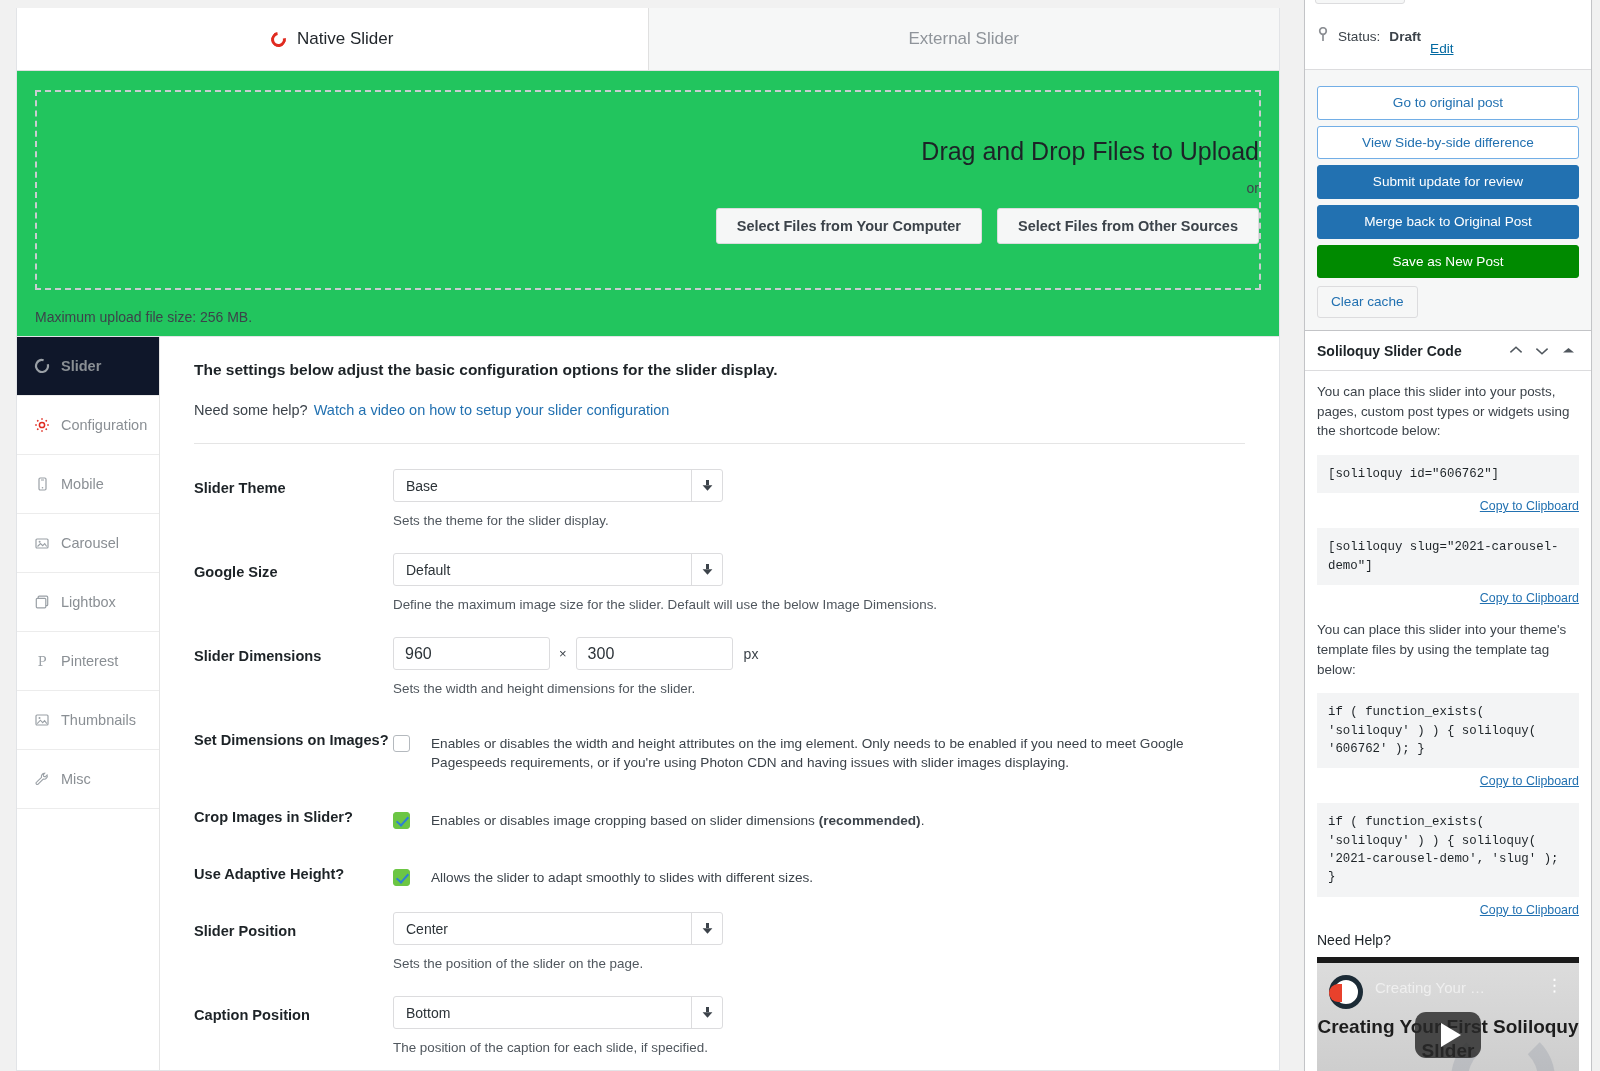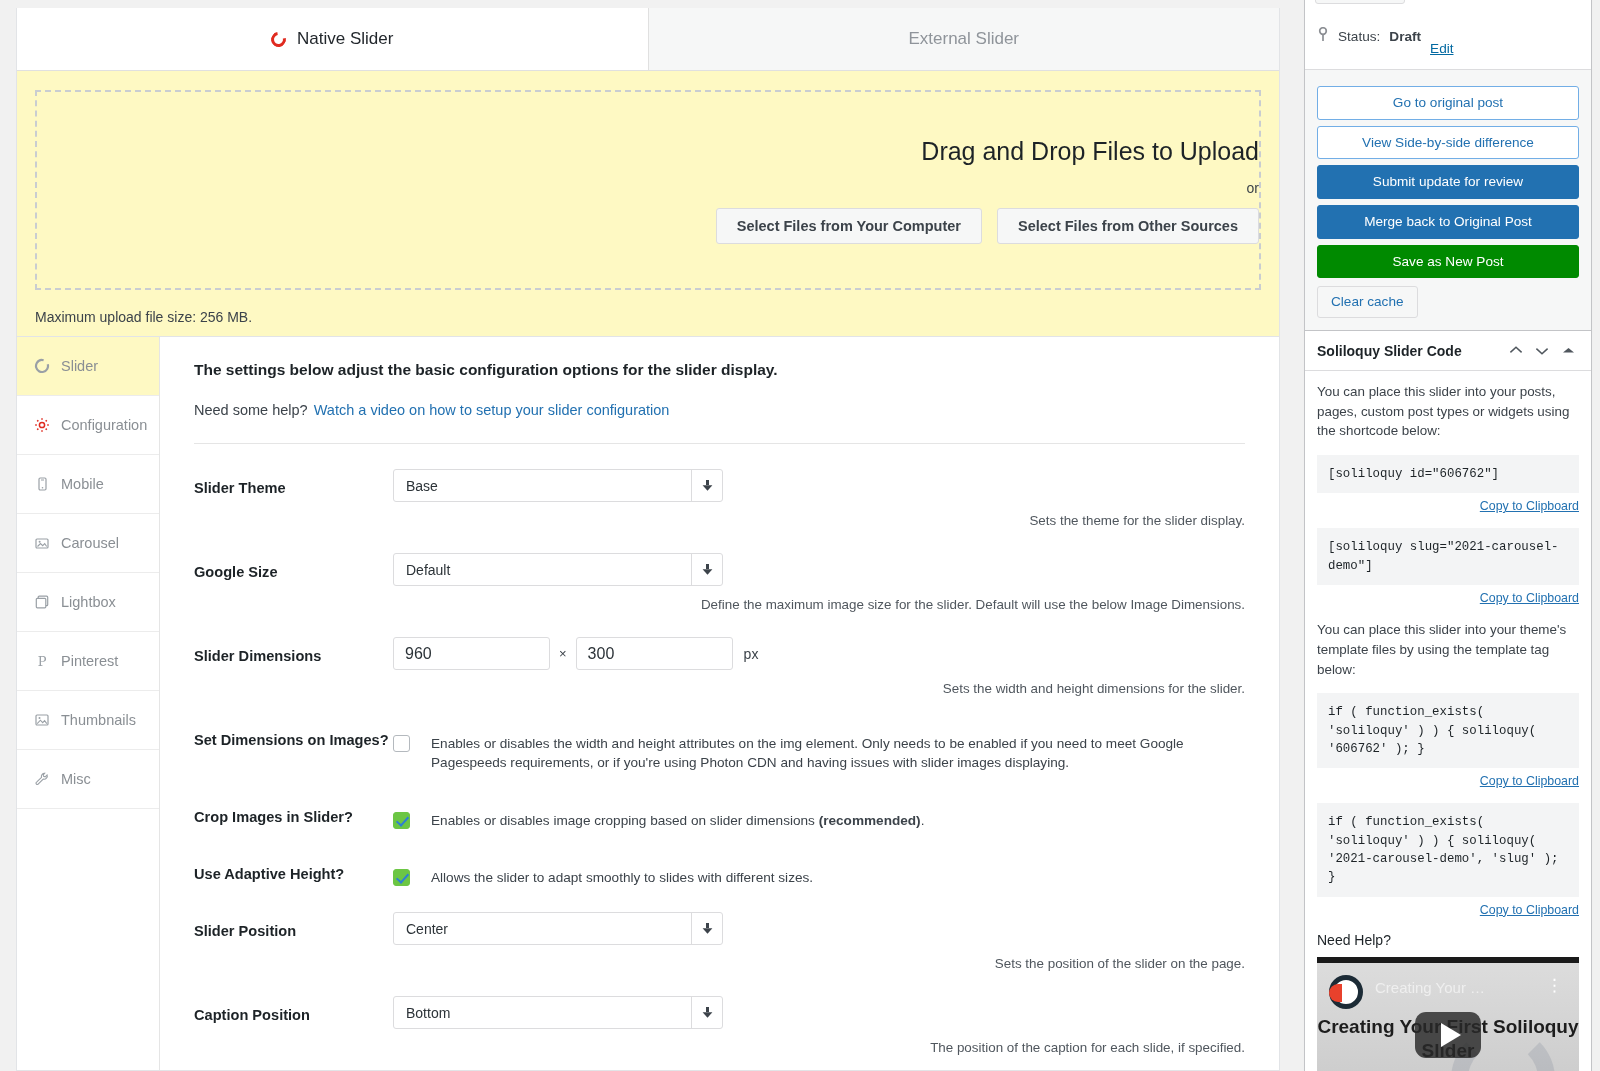--- a/index.html
+++ b/index.html
@@ -22,21 +22,21 @@
     width: 1296px;
     flex: 0 0 1296px;
     position: relative;
   }
 
   
   .upload-panel {
     position: absolute;
     left: 16px; top: 8px;
     width: 1264px;
-    background: #fef9c3;
+    background: #22c55e;
     border: 1px solid #e2e4e7;
     border-top: none;
   }
   .tabs {
     display: flex;
     height: 63px;
     border-bottom: 1px solid #e0e0e0;
     background: #fff;
   }
   .tab {
@@ -126,21 +126,21 @@
     align-items: center;
     gap: 11px;
     height: 59px;
     padding-left: 16px;
     font-size: 14.5px;
     color: #8a8f94;
     border-bottom: 1px solid #ececec;
     cursor: pointer;
     position: relative;
   }
-  .nav-item.shaded { background: #fef9c3; }
+  .nav-item.shaded { background: #0f172a; font-weight: bold; }
   .nav-item.active { background: #fff; }
   .nav-item .nav-label { line-height: 1; }
   .nav-ico {
     width: 17px; height: 17px;
     display: inline-flex;
     align-items: center; justify-content: center;
     flex: 0 0 17px;
   }
   .nav-ico svg { display: block; }
 
@@ -200,21 +200,20 @@
     position: absolute;
     right: 0; top: 0; bottom: 0;
     width: 31px;
     border-left: 1px solid #dcdcde;
     display: flex; align-items: center; justify-content: center;
   }
   .desc {
     font-size: 13.4px;
     color: #50575e;
     margin-top: 11px;
-    text-align: right;
   }
   .dims { display: flex; align-items: center; gap: 0; }
   .dim-input {
     width: 157px; height: 33px;
     border: 1px solid #dcdcde;
     border-radius: 3px;
     font-size: 16px;
     color: #2c3338;
     padding: 0 11px;
     font-family: "Liberation Sans", sans-serif;

